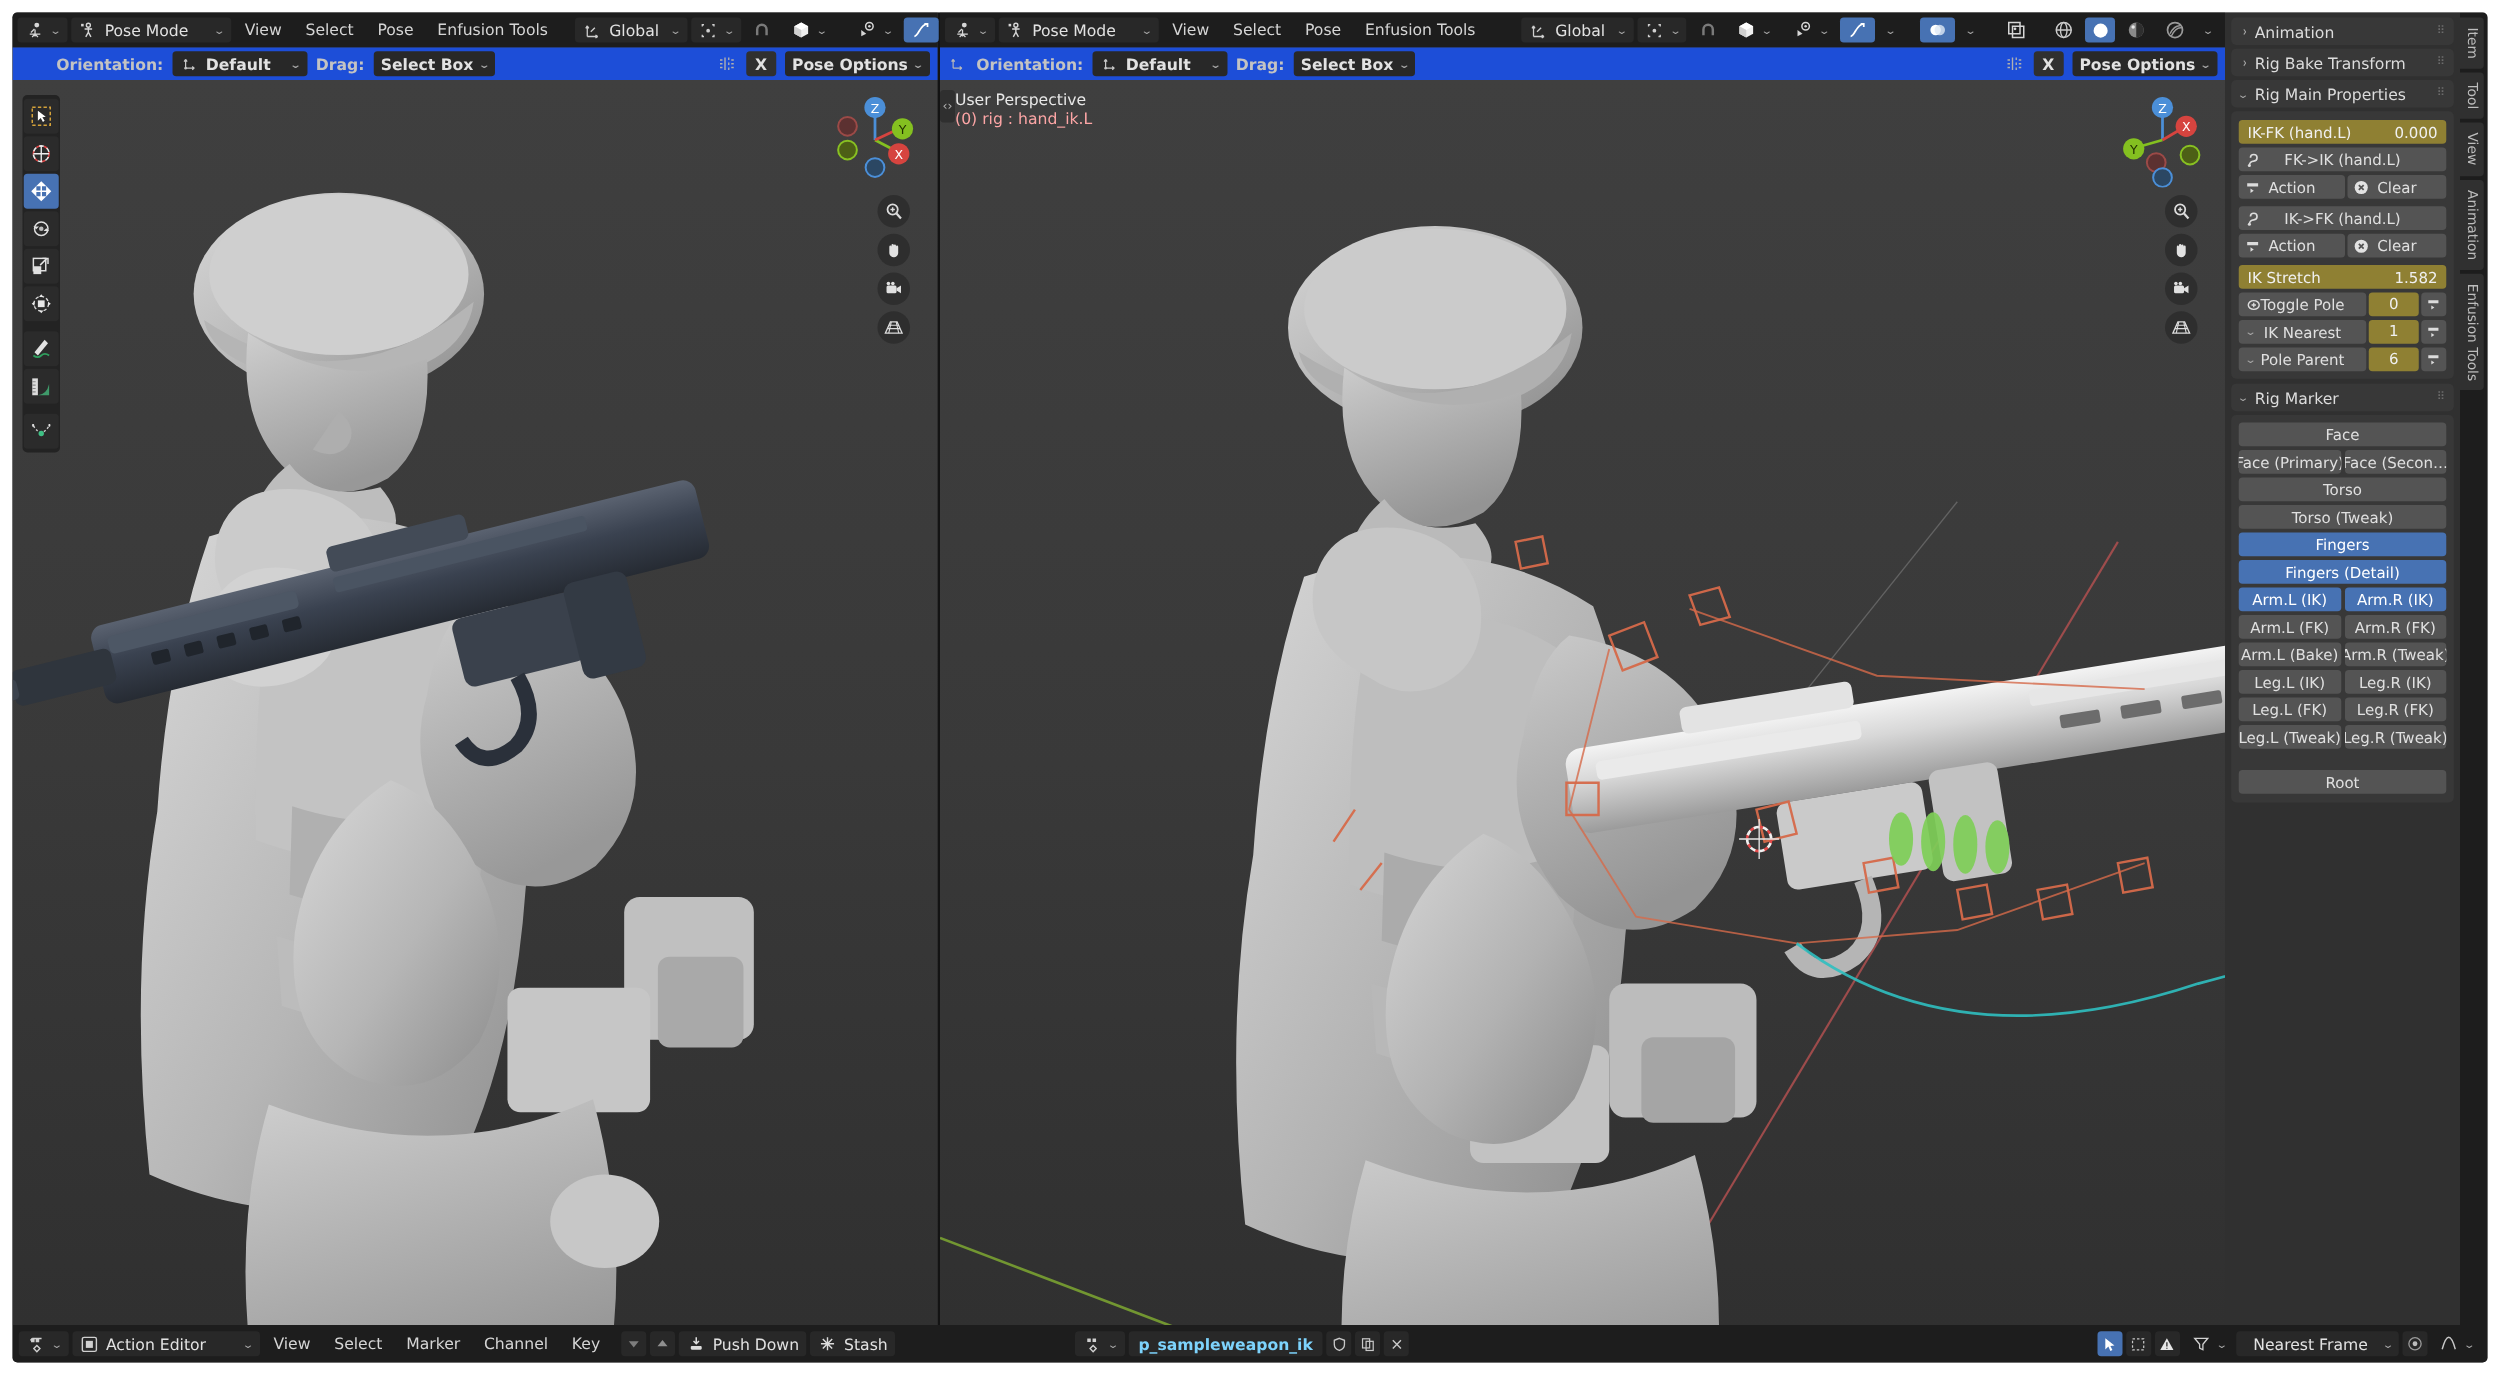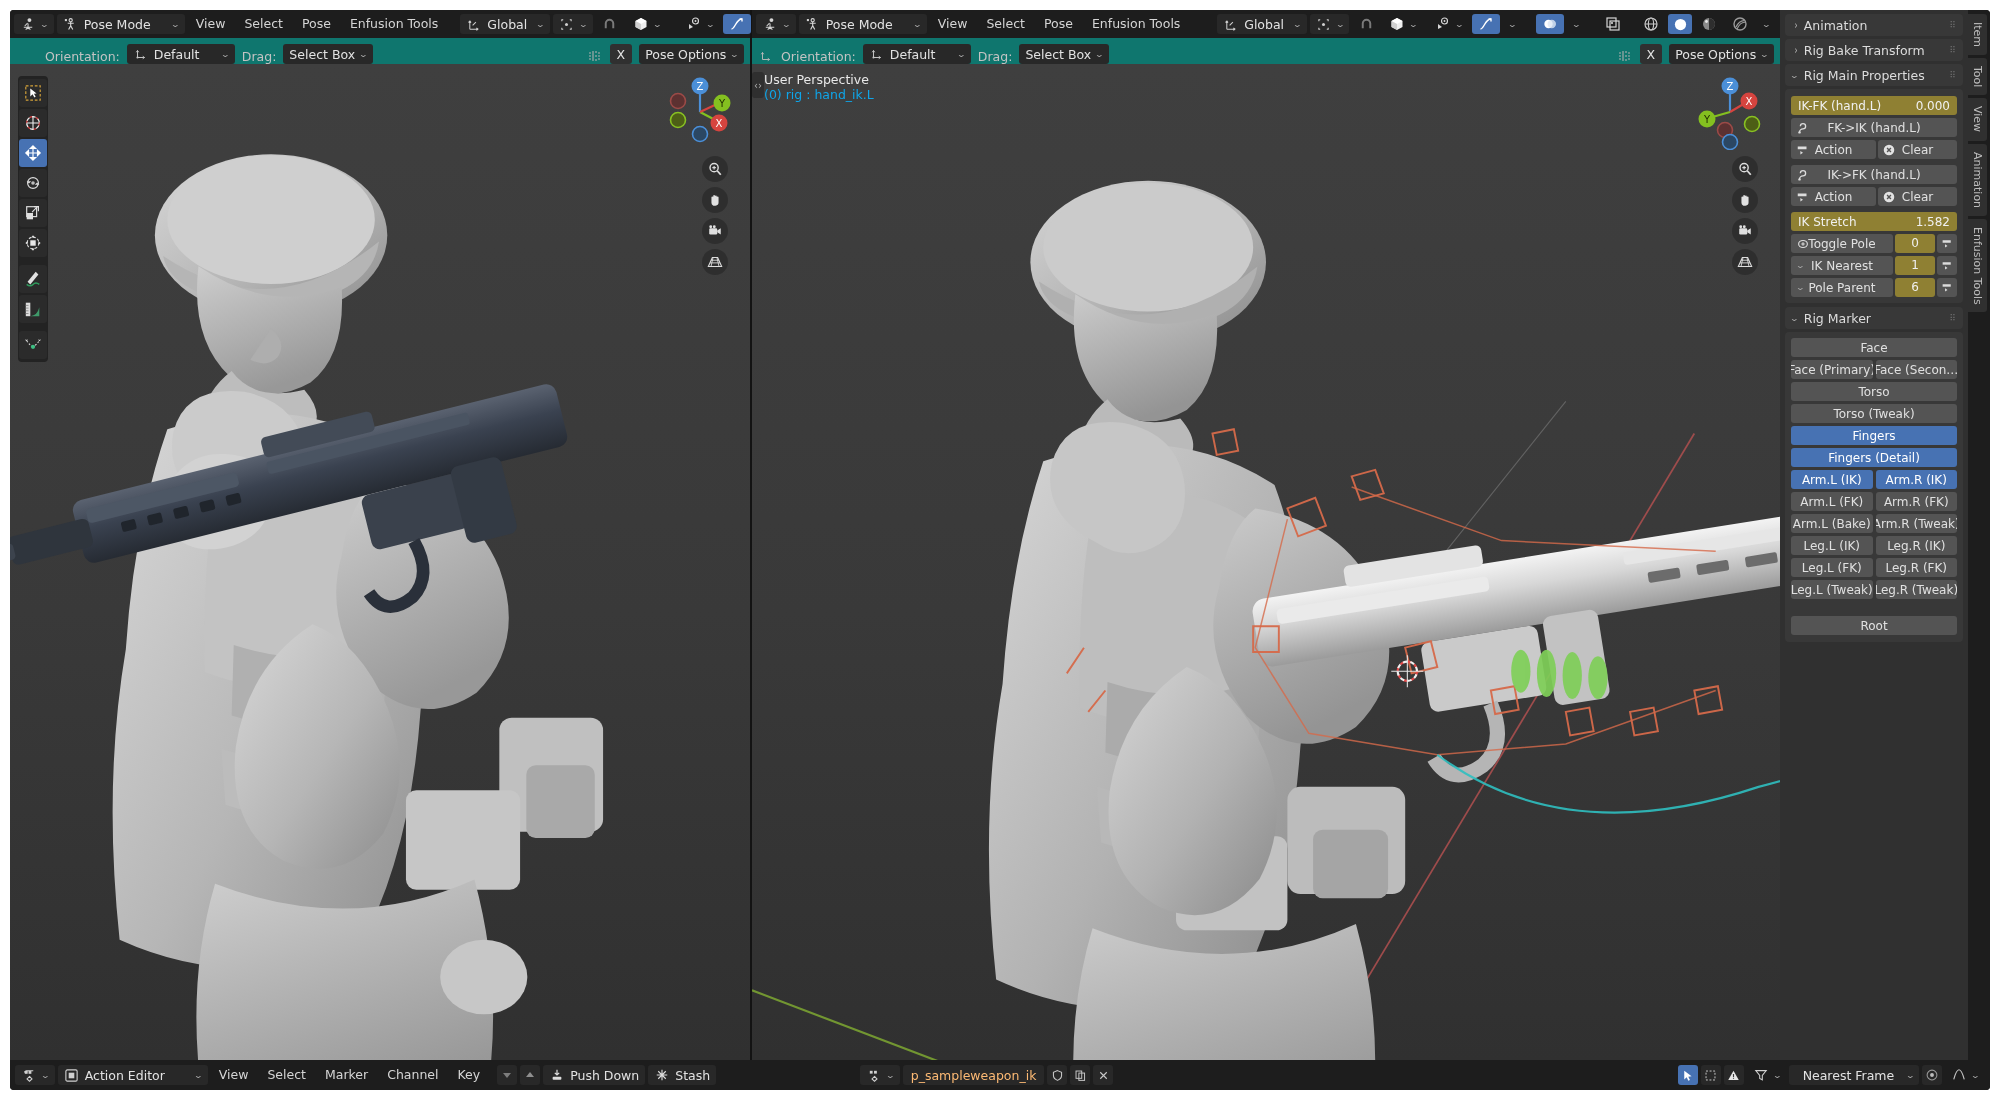--- a/index.html
+++ b/index.html
@@ -25,28 +25,29 @@
     height: 28px;
     background: #1d1d1d;
     display: flex;
     align-items: center;
     flex-shrink: 0;
     padding: 0 4px;
     gap: 3px;
   }
   .subhdr {
     height: 26px;
-    background: #0f766e;
+    background: #1d4ed8;
     display: flex;
-    align-items: flex-end;
+    align-items: center;
     flex-shrink: 0;
     padding: 0 6px;
     gap: 7px;
     font-size: 12.5px;
     color: #c3c3c3;
+    font-weight: bold;
   }
   .btn {
     height: 20px;
     background: #282828;
     border-radius: 3px;
     display: flex;
     align-items: center;
     padding: 0 6px;
     gap: 5px;
     color: #e2e2e2;
@@ -84,21 +85,21 @@
 
   
   .scene {
     position: absolute; inset: 0;
     background: linear-gradient(180deg,#3f3f3f 0%, #393939 55%, #303030 100%);
   }
 
   
   .vp-text { position: absolute; left: 12px; top: 8px; font-size: 12.5px; line-height: 15px; }
   .vp-text .l1 { color: #e8e8e8; }
-  .vp-text .l2 { color: #0ea5e9; }
+  .vp-text .l2 { color: #fca5a5; }
 
   
   .toolbar {
     position: absolute; left: 8px; top: 12px;
     width: 30px; background: #232323;
     border-radius: 4px; padding: 2px 0;
     display: flex; flex-direction: column; align-items: center;
   }
   .tool {
     width: 28px; height: 28px; border-radius: 3px;
@@ -168,21 +169,21 @@
   }
   .layer-btn.on { background:#4772b3; color:#ffffff; }
   .layer-row { display:flex; gap:3px; }
 
   
   .bottom { display:flex; height:30px; flex-shrink:0; background:#1d1d1d; }
   .bot-left { display:flex; align-items:center; gap:3px; padding:0 5px; }
   .bot-right { display:flex; align-items:center; gap:3px; padding:0 5px; flex:1 1 auto;}
   .field {
     height:20px; background:#282828; border-radius:3px; display:flex;
-    align-items:center; padding:0 8px; color:#fdba74; font-size:12.5px;
+    align-items:center; padding:0 8px; color:#7dd3fc; font-size:12.5px;font-weight:bold;
   }
   .iconbtn { width:20px;height:20px;background:#282828;border-radius:3px;
              display:flex;align-items:center;justify-content:center; }
   .iconbtn.on { background:#4772b3; }
 </style>
 </head>
 <body>
 
 <div id="app">
 

